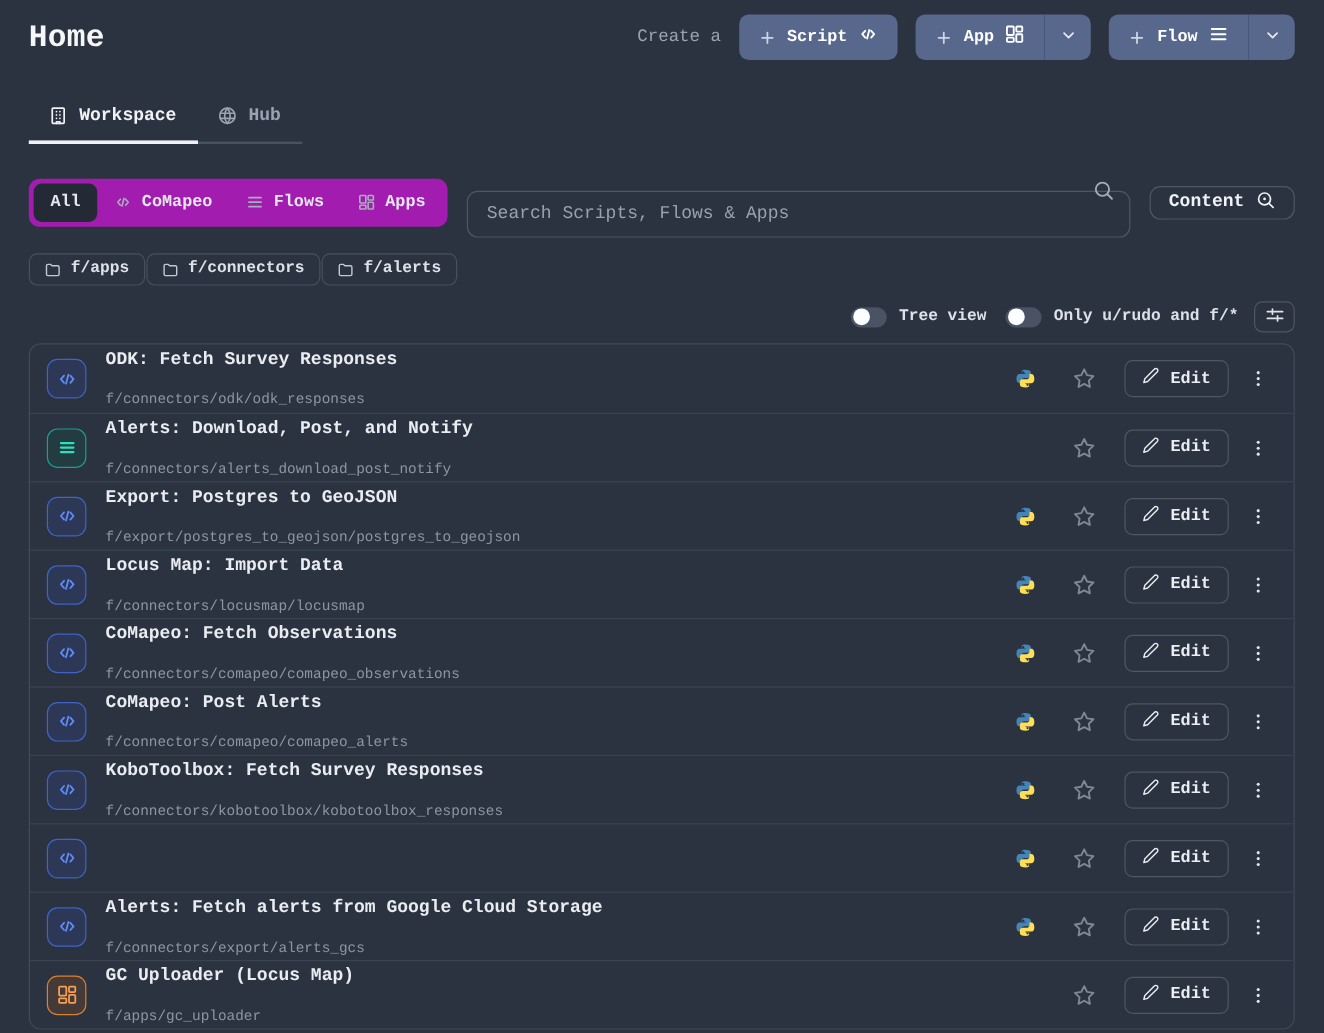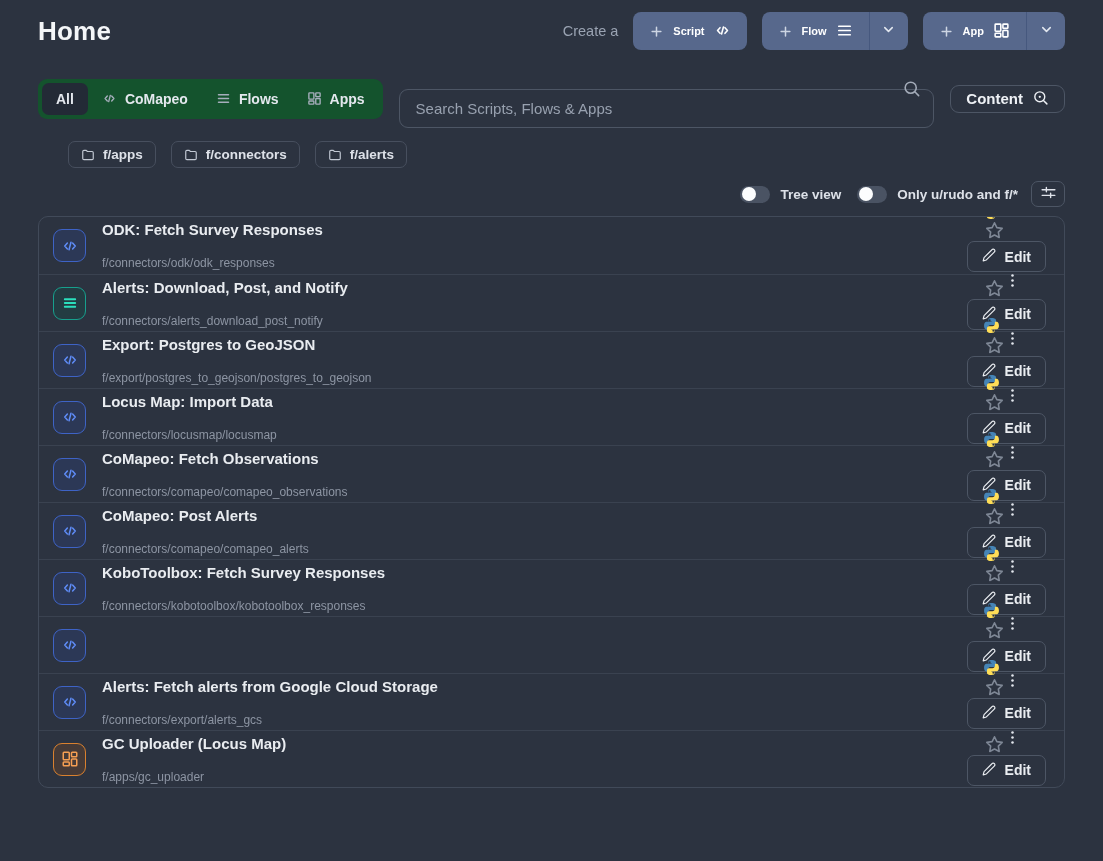--- a/index.html
+++ b/index.html
@@ -3,73 +3,73 @@
 <meta charset="utf-8">
 <style>
   * { box-sizing: border-box; margin: 0; padding: 0; }
   html,body { width:1103px; height:861px; }
   body {
     background:#2c3340;
     color:#e7eaee;
     font-family:"Liberation Sans", sans-serif;
     overflow:hidden;
   }
-  .page { padding:0 38px; }
+  .page { padding:0 24px;font-family:Liberation Mono, monospace; }
 
   
   .header { display:flex; align-items:center; margin-top:12px; height:38px; }
   .page-title { font-size:26px; font-weight:700; color:#f4f6f8; letter-spacing:.2px; }
   .create-group { margin-left:auto; display:flex; align-items:center; gap:15px; }
   .create-label { color:#9aa3b2; font-size:14.5px; }
   .btn-primary {
     background:#57688c; color:#fff; border:none; cursor:pointer;
     height:38px; border-radius:8px; padding:0 16px;
     display:flex; align-items:center; gap:9px;
-    font-family:inherit; font-size:11px; font-weight:700;
+    font-family:inherit; font-size:14px; font-weight:700;
   }
   .btn-primary .plus { color:#cdd5e3; display:flex; }
   .split { display:flex; }
   .split .btn-primary.main { border-radius:8px 0 0 8px; }
   .split .chev-part {
     width:39px; background:#57688c; border:none; border-left:1px solid #46587e;
     border-radius:0 8px 8px 0; color:#e3e8f0; cursor:pointer;
     display:flex; align-items:center; justify-content:center;
   }
 
   
   .tabs { display:flex; margin-top:38px; width:max-content; border-bottom:2px solid #4a5260; }
   .tab { display:flex; align-items:center; gap:9px; padding:0 18px 13px 16px;
          font-size:15px; font-weight:600; color:#9aa3b2; position:relative; cursor:pointer; }
   .tab.active { color:#f0f2f5; }
   .tab.active::after { content:""; position:absolute; left:0; right:0; bottom:-2px; height:3px; background:#eef1f5; }
   .tab .t-icon { display:flex; }
 
   
   .filter-row { display:flex; align-items:center; margin-top:19px; }
-  .kinds { display:flex; align-items:center; background:#14532d; border-radius:9px; padding:4px; }
+  .kinds { display:flex; align-items:center; background:#a21caf; border-radius:9px; padding:4px; }
   .kind { display:flex; align-items:center; gap:8px; padding:8px 14px; border-radius:7px;
           font-size:14px; font-weight:700; color:#e4e8ee; cursor:pointer; white-space:nowrap; }
   .kind.active { background:#232a36; }
   .kind .k-icon { display:flex; color:#a6aebc; }
   .search { flex:1; position:relative; margin:0 16px; }
   .search input {
     width:100%; height:39px; background:transparent; border:1px solid #4d5665;
     border-radius:9px; color:#e7eaee; font-family:inherit; font-size:15px;
     padding:0 42px 0 16px; outline:none;margin-top:20px;
   }
   .search input::placeholder { color:#98a1af; }
   .search .s-icon { position:absolute; right:13px; top:10px; color:#a3abb8; display:flex; }
   .content-btn {
     height:28px; border:1px solid #4d5665; border-radius:9px; background:transparent;
     color:#eef1f5; font-family:inherit; font-size:15px; font-weight:700;
     display:flex; align-items:center; gap:9px; padding:0 15px; cursor:pointer;
   }
 
   
-  .chips { display:flex; gap:15px; margin-top:13px;margin-left:30px; }
+  .chips { display:flex; gap:1px; margin-top:13px; }
   .chip { display:flex; align-items:center; gap:8px; border:1px solid #474f5e; border-radius:7px;
           padding:4px 12px; height:27px; font-size:13.5px; font-weight:600; color:#dde1e8; cursor:pointer; }
   .chip .f-icon { display:flex; color:#c2c9d4; }
 
   
   .toggles { display:flex; align-items:center; justify-content:flex-end; margin-top:13px; height:26px; }
   .switch { width:30px; height:17px; border-radius:9px; background:#4a5363; position:relative; cursor:pointer; flex:none; }
   .switch .knob { position:absolute; left:2px; top:1.5px; width:14px; height:14px; border-radius:50%; background:#fcfdfe; }
   .toggle-label { font-size:13.5px; font-weight:600; color:#dde1e8; margin:0 16px 0 10px; }
   .toggle-label.last { margin-right:13px; }
@@ -81,21 +81,21 @@
   .row { height:57px; display:flex; align-items:center; padding:0 18px 0 14px; cursor:pointer; }
   .row + .row { border-top:1px solid #3a4250; }
   .type-icon { width:33px; height:33px; border-radius:9px; border:1.5px solid; flex:none;
                display:flex; align-items:center; justify-content:center; margin-right:16px; }
   .type-icon.script { border-color:#3e63c6; background:rgba(45,70,140,.30); color:#5f8cf7; }
   .type-icon.flow   { border-color:#17a08d; background:rgba(17,84,74,.30); color:#2be0bd; }
   .type-icon.app    { border-color:#d9812f; background:rgba(160,85,25,.22); color:#f59f53; }
   .row-text { display:flex; flex-direction:column; gap:18px; min-width:0; }
   .row-title { font-size:15px; font-weight:700; color:#e9ecf0; }
   .row-path { font-size:12px; color:#8d95a3; }
-  .row-right { margin-left:auto; display:flex; align-items:center;flex-direction:column; }
+  .row-right { margin-left:auto; display:flex; align-items:center; }
   .lang { width:18px; height:18px; margin-right:29px; display:flex; align-items:center; }
   .star { color:#7e8795; margin-right:23px; display:flex; }
   .edit-btn { display:flex; align-items:center; gap:9px; height:31px; padding:0 14px;
               border:1px solid #4d5665; border-radius:7px; background:transparent;
               color:#eaedf1; font-family:inherit; font-size:14px; font-weight:700; cursor:pointer; }
   .kebab { margin-left:12px; width:24px; display:flex; justify-content:center; color:#e2e6ec; cursor:pointer; }
 </style>
 </head>
 <body>
 
@@ -120,64 +120,84 @@
         </span>
       </button>
 
       <div class="split">
         <button class="btn-primary main">
           <span class="plus">
             <svg width="15" height="15" viewBox="0 0 24 24" fill="none" stroke="currentColor" stroke-width="2.4" stroke-linecap="round">
                 <path d="M12 5v14M5 12h14"></path>
               </svg>
           </span>
-          <span>Flow</span>
-          <span>
-            <svg width="17" height="17" viewBox="0 0 24 24" fill="none" stroke="currentColor" stroke-width="2.4" stroke-linecap="round">
-                <path d="M4 6h16M4 12h16M4 18h16"></path>
-              </svg>
-          </span>
-        </button>
-        <button class="chev-part">
-          <span>
-            <svg width="15" height="15" viewBox="0 0 24 24" fill="none" stroke="currentColor" stroke-width="2.4" stroke-linecap="round" stroke-linejoin="round">
-                <path d="M6 9l6 6 6-6"></path>
-              </svg>
-          </span>
-        </button>
-      </div>
-
-      <div class="split">
-        <button class="btn-primary main">
-          <span class="plus">
-            <svg width="15" height="15" viewBox="0 0 24 24" fill="none" stroke="currentColor" stroke-width="2.4" stroke-linecap="round">
-                <path d="M12 5v14M5 12h14"></path>
-              </svg>
-          </span>
           <span>App</span>
           <span>
             <svg width="17" height="17" viewBox="0 0 24 24" fill="none" stroke="currentColor" stroke-width="2.2" stroke-linejoin="round">
                 <rect x="3" y="3" width="8" height="10" rx="1"></rect>
                 <rect x="14" y="3" width="7" height="6" rx="1"></rect>
                 <rect x="14" y="12" width="7" height="9" rx="1"></rect>
                 <rect x="3" y="16" width="8" height="5" rx="1"></rect>
               </svg>
           </span>
         </button>
         <button class="chev-part">
           <span>
             <svg width="15" height="15" viewBox="0 0 24 24" fill="none" stroke="currentColor" stroke-width="2.4" stroke-linecap="round" stroke-linejoin="round">
                 <path d="M6 9l6 6 6-6"></path>
               </svg>
           </span>
         </button>
       </div>
+
+      <div class="split">
+        <button class="btn-primary main">
+          <span class="plus">
+            <svg width="15" height="15" viewBox="0 0 24 24" fill="none" stroke="currentColor" stroke-width="2.4" stroke-linecap="round">
+                <path d="M12 5v14M5 12h14"></path>
+              </svg>
+          </span>
+          <span>Flow</span>
+          <span>
+            <svg width="17" height="17" viewBox="0 0 24 24" fill="none" stroke="currentColor" stroke-width="2.4" stroke-linecap="round">
+                <path d="M4 6h16M4 12h16M4 18h16"></path>
+              </svg>
+          </span>
+        </button>
+        <button class="chev-part">
+          <span>
+            <svg width="15" height="15" viewBox="0 0 24 24" fill="none" stroke="currentColor" stroke-width="2.4" stroke-linecap="round" stroke-linejoin="round">
+                <path d="M6 9l6 6 6-6"></path>
+              </svg>
+          </span>
+        </button>
+      </div>
     </div>
   </div>
 
+  <div class="tabs">
+    <div class="tab active">
+      <span class="t-icon">
+        <svg width="17" height="17" viewBox="0 0 24 24" fill="none" stroke="currentColor" stroke-width="2" stroke-linecap="round" stroke-linejoin="round">
+            <rect x="5" y="3" width="14" height="18" rx="1"></rect>
+            <path d="M10 7h.01M14 7h.01M10 11h.01M14 11h.01M10 15h.01M14 15h.01M10 21v-2h4v2"></path>
+          </svg>
+      </span>
+      <span>Workspace</span>
+    </div>
+    <div class="tab">
+      <span class="t-icon">
+        <svg width="17" height="17" viewBox="0 0 24 24" fill="none" stroke="currentColor" stroke-width="2" stroke-linecap="round" stroke-linejoin="round">
+            <circle cx="12" cy="12" r="9"></circle>
+            <path d="M12 3a14 14 0 0 0 0 18M12 3a14 14 0 0 1 0 18M3.6 9h16.8M3.6 15h16.8"></path>
+          </svg>
+      </span>
+      <span>Hub</span>
+    </div>
+  </div>
 
   <div class="filter-row">
     <div class="kinds">
       <div class="kind active">
         <span>All</span>
       </div>
       <div class="kind">
         <span class="k-icon">
           <svg width="15" height="15" viewBox="0 0 24 24" fill="none" stroke="currentColor" stroke-width="2.2" stroke-linecap="round" stroke-linejoin="round">
               <path d="M8.5 8 5 12l3.5 4M15.5 8 19 12l-3.5 4M13.3 7l-2.6 10"></path>

